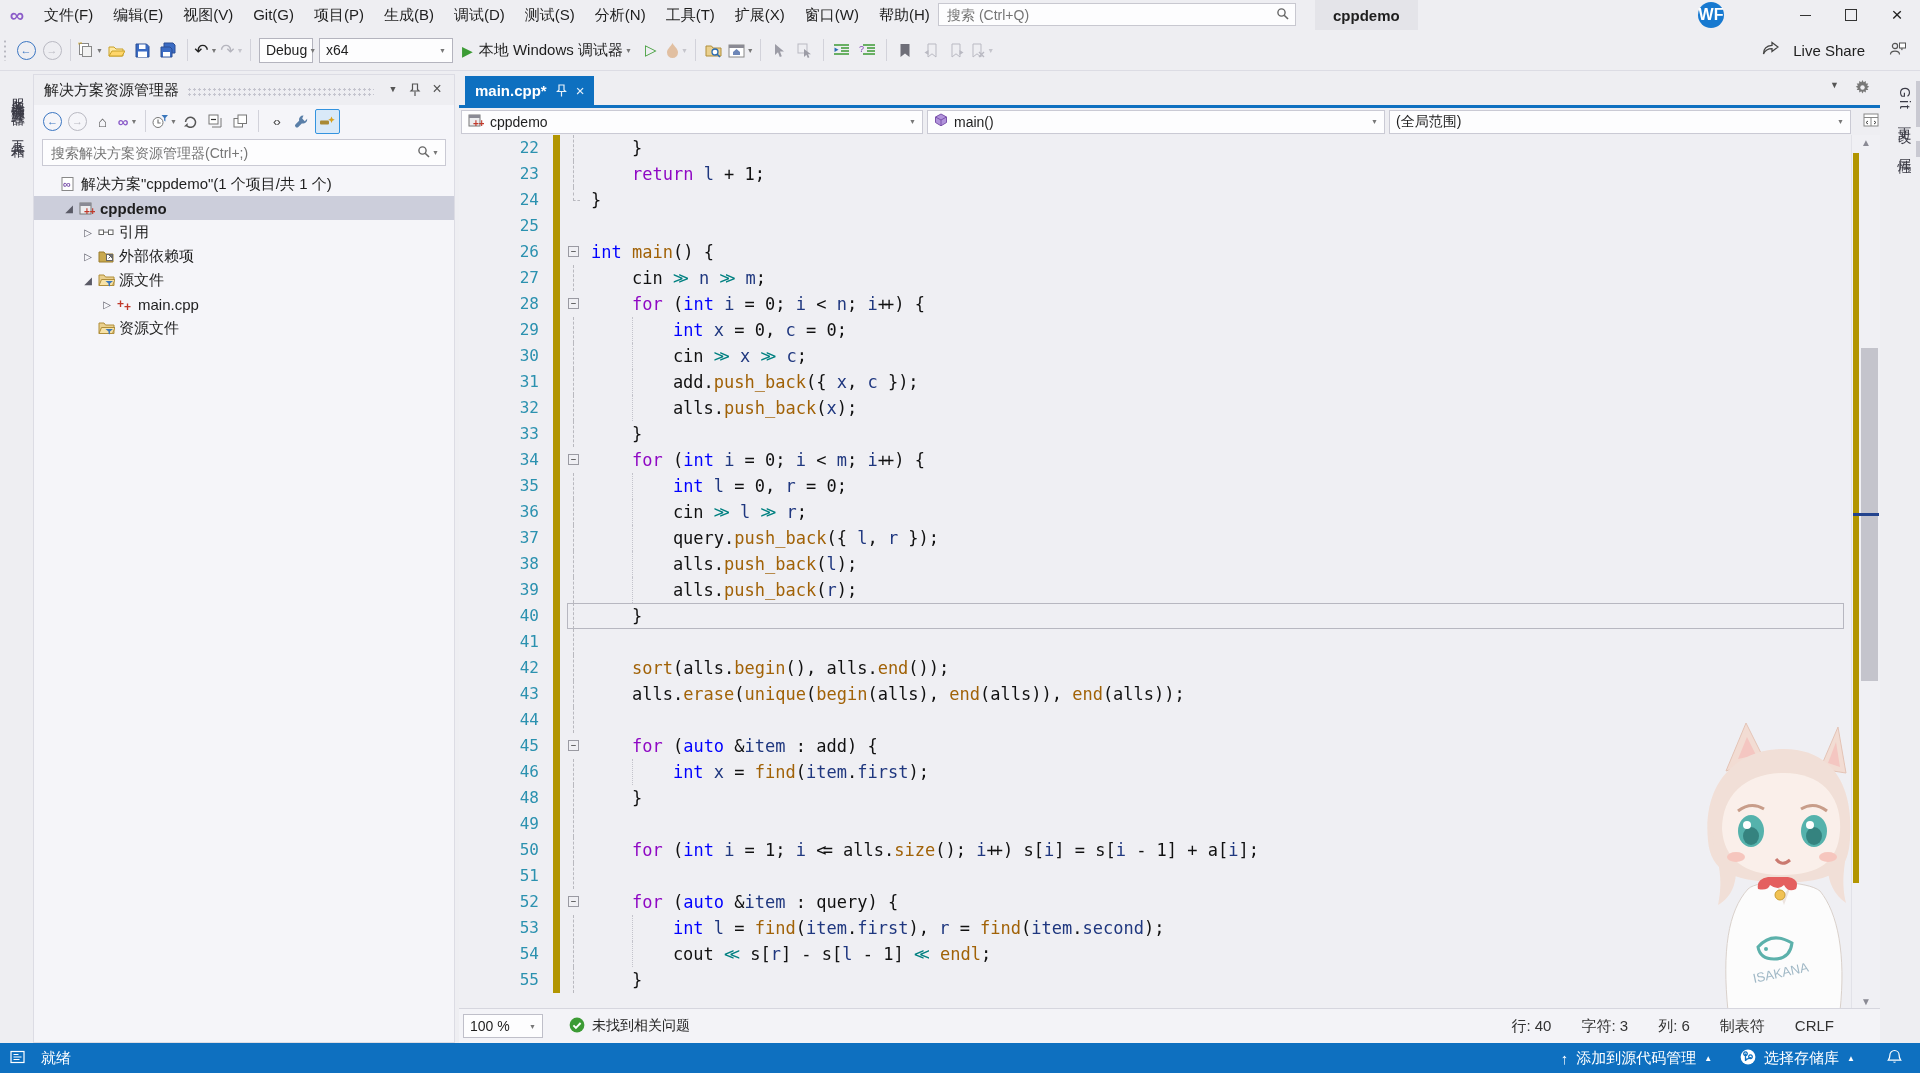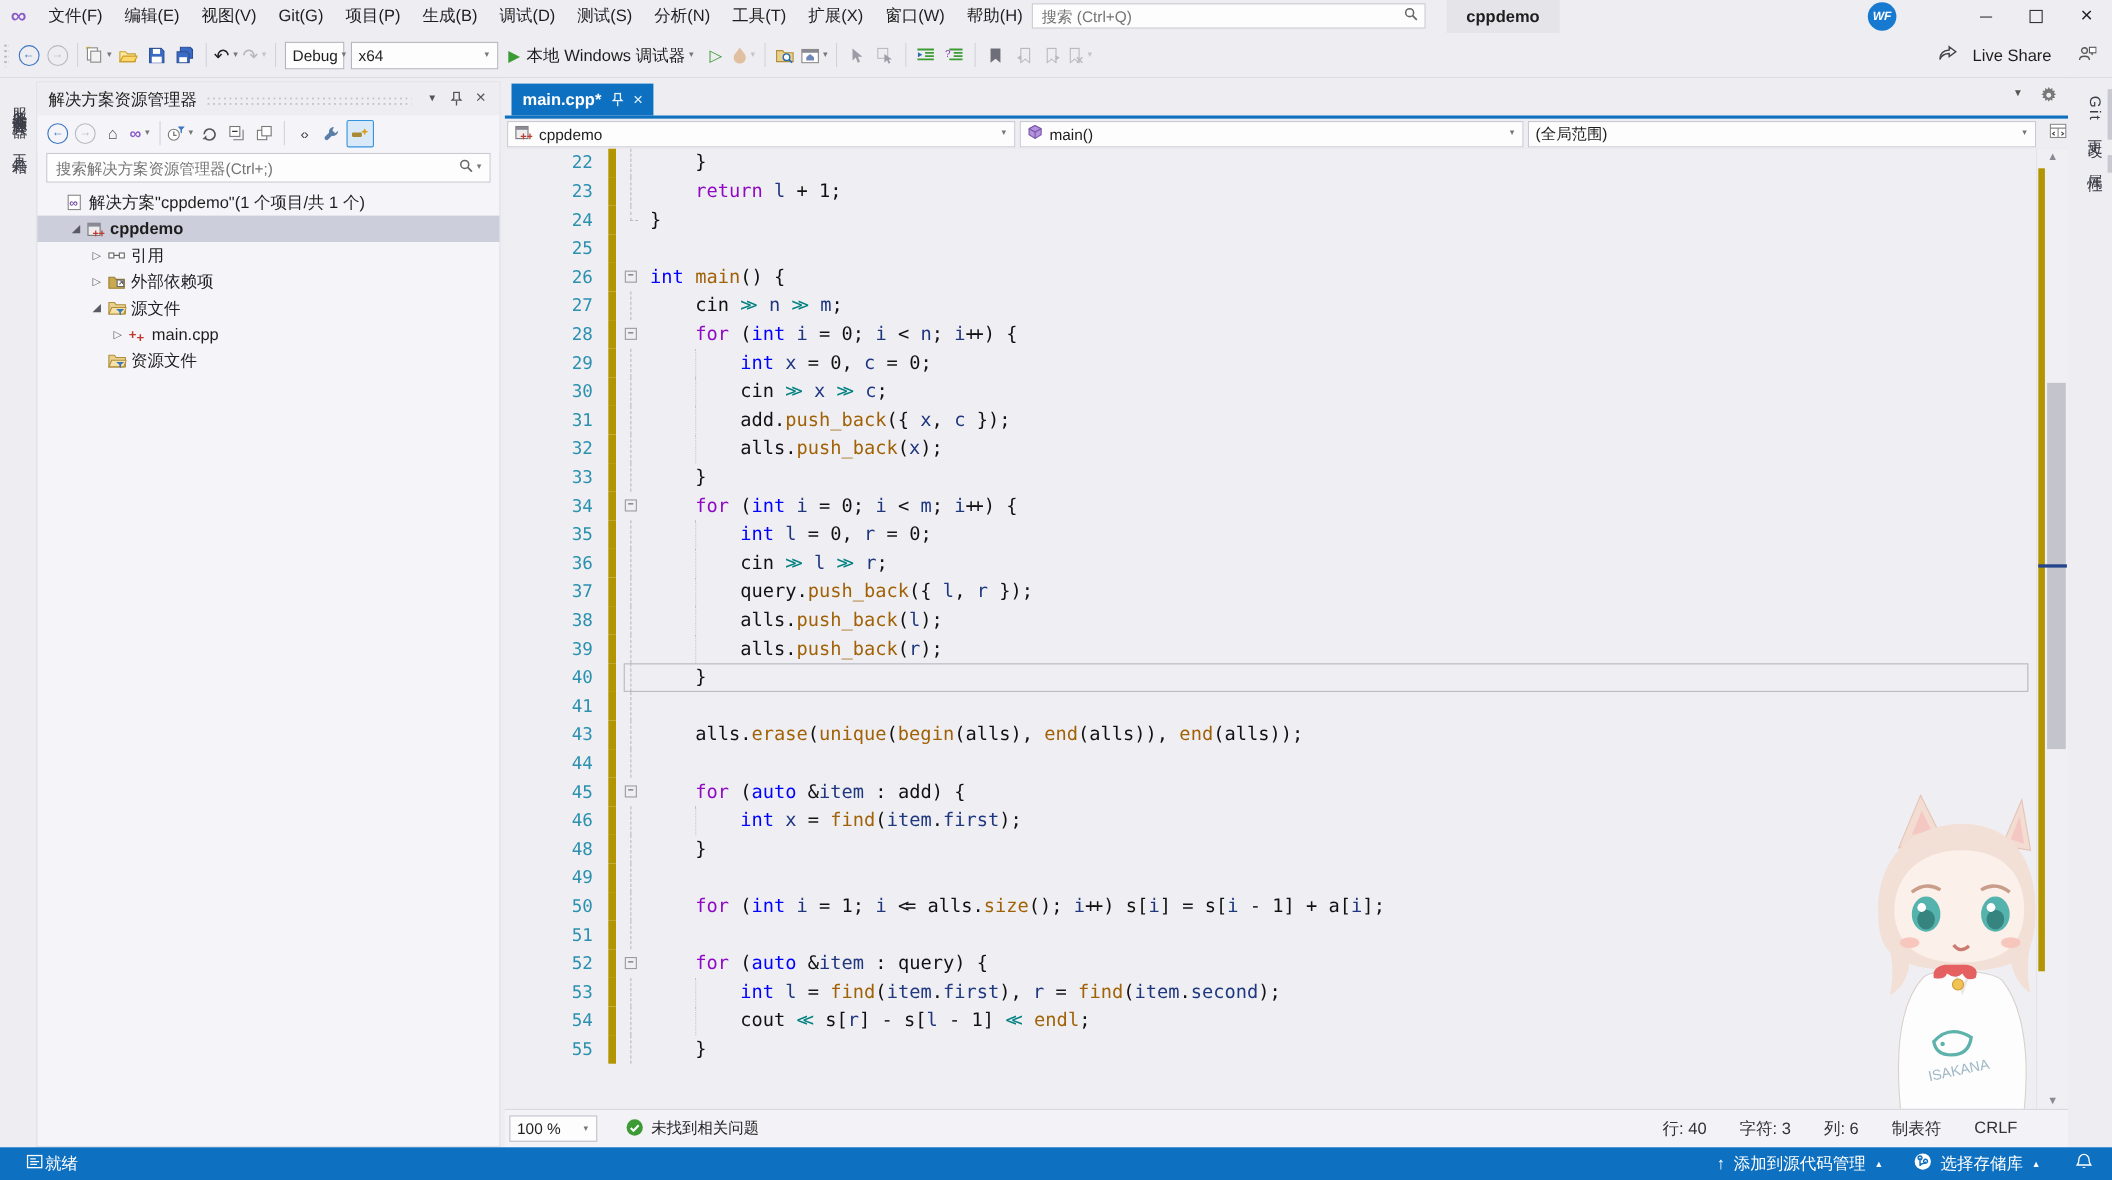--- a/index.html
+++ b/index.html
@@ -12,21 +12,21 @@
   .vslogo{width:34px;text-align:center;}
   .menu{display:flex;align-items:center;height:100%;}
   .menu-item{padding:0 10px;font-size:15px;line-height:30px;cursor:default;}
   .qsearch{position:absolute;left:938px;top:3px;width:358px;height:23px;background:#FDFDFE;border:1px solid #C8C8D0;
            display:flex;align-items:center;padding:0 6px;box-sizing:border-box;}
   .qsearch input{flex:1;border:none;outline:none;background:transparent;font-size:14px;color:#777;
                  font-family:"Liberation Sans","DejaVu Sans",sans-serif;}
   .title-chip{position:absolute;left:1315px;top:0;height:30px;padding:0 18px;background:#E4E4E9;
               display:flex;align-items:center;font-size:15px;font-weight:bold;}
   .avatar{position:absolute;left:1698px;top:2px;width:26px;height:26px;border-radius:50%;background:#1779D0;
-          color:#fff;font-size:11px;font-weight:bold;display:flex;align-items:center;justify-content:center;font-style:italic;}
+          color:#fff;font-size:16px;font-weight:bold;display:flex;align-items:center;justify-content:center;}
   .winbtns{position:absolute;right:0;top:0;display:flex;height:30px;}
   .winbtn{width:46px;height:30px;display:flex;align-items:center;justify-content:center;font-size:15px;color:#222;}
   .restore-glyph{width:10px;height:10px;border:1px solid #333;position:relative;background:#EEEEF2;}
   .restore-glyph::before{content:"";position:absolute;left:2px;top:-4px;width:10px;height:10px;border:1px solid #333;z-index:-1;}
   .min-glyph{width:11px;height:1px;background:#333;}
   
   .toolbar{position:absolute;left:0;top:30px;width:1920px;height:40px;display:flex;align-items:center;background:#EEEEF2;
            border-bottom:1px solid #DCDCE4;}
   .grip{width:5px;height:22px;margin:0 5px 0 3px;
         background:radial-gradient(circle,#B7B7C0 1px,transparent 1.2px);background-size:4px 5px;}
@@ -103,21 +103,21 @@
   .botbar{position:absolute;left:0;right:0;bottom:0;height:34px;background:#F3F3F7;border-top:1px solid #D6D6DE;
           display:flex;align-items:center;font-size:14px;}
   .zoombox{width:80px;height:24px;background:#FDFDFE;border:1px solid #BFBFC9;display:flex;align-items:center;
            padding:0 6px;margin-left:4px;box-sizing:border-box;}
   .zoombox .cv{flex:1;}
   .health{display:flex;align-items:center;gap:7px;margin-left:26px;}
   .docinfo{margin-left:auto;display:flex;gap:30px;padding-right:46px;color:#333;font-size:15px;}
   
   .statusbar{position:absolute;left:0;bottom:0;width:1920px;height:30px;background:#0E70C0;color:#fff;
              display:flex;align-items:center;font-size:15px;}
-  .sb-left{display:flex;align-items:center;gap:2px;padding-left:24px;}
+  .sb-left{display:flex;align-items:center;gap:16px;padding-left:10px;}
   .sb-right{margin-left:auto;display:flex;align-items:center;height:100%;}
   .sb-btn{display:flex;align-items:center;gap:8px;padding:0 14px;height:100%;}
   .sb-caret{font-size:8px;}
   
   .wmark{position:absolute;right:-4px;bottom:-2px;pointer-events:none;}
 </style>
 </head>
 <body>
 
 <div id="root">
@@ -680,20 +680,26 @@
             <span class="gut gl"></span>
             <span class="code"><span class="tk-p">    }</span></span>
           </div>
           <div class="row">
             <span class="ln">41</span>
             <span class="chg"></span>
             <span class="gut gl"></span>
             <span class="code"></span>
           </div>
           <div class="row">
+            <span class="ln">42</span>
+            <span class="chg"></span>
+            <span class="gut gl"></span>
+            <span class="code"><span class="tk-p">    </span><span class="tk-f">sort</span><span class="tk-p">(alls.</span><span class="tk-f">begin</span><span class="tk-p">(), alls.</span><span class="tk-f">end</span><span class="tk-p">());</span></span>
+          </div>
+          <div class="row">
             <span class="ln">43</span>
             <span class="chg"></span>
             <span class="gut gl"></span>
             <span class="code"><span class="tk-p">    alls.</span><span class="tk-f">erase</span><span class="tk-p">(</span><span class="tk-f">unique</span><span class="tk-p">(</span><span class="tk-f">begin</span><span class="tk-p">(alls), </span><span class="tk-f">end</span><span class="tk-p">(alls)), </span><span class="tk-f">end</span><span class="tk-p">(alls));</span></span>
           </div>
           <div class="row">
             <span class="ln">44</span>
             <span class="chg"></span>
             <span class="gut gl"></span>
             <span class="code"></span>

